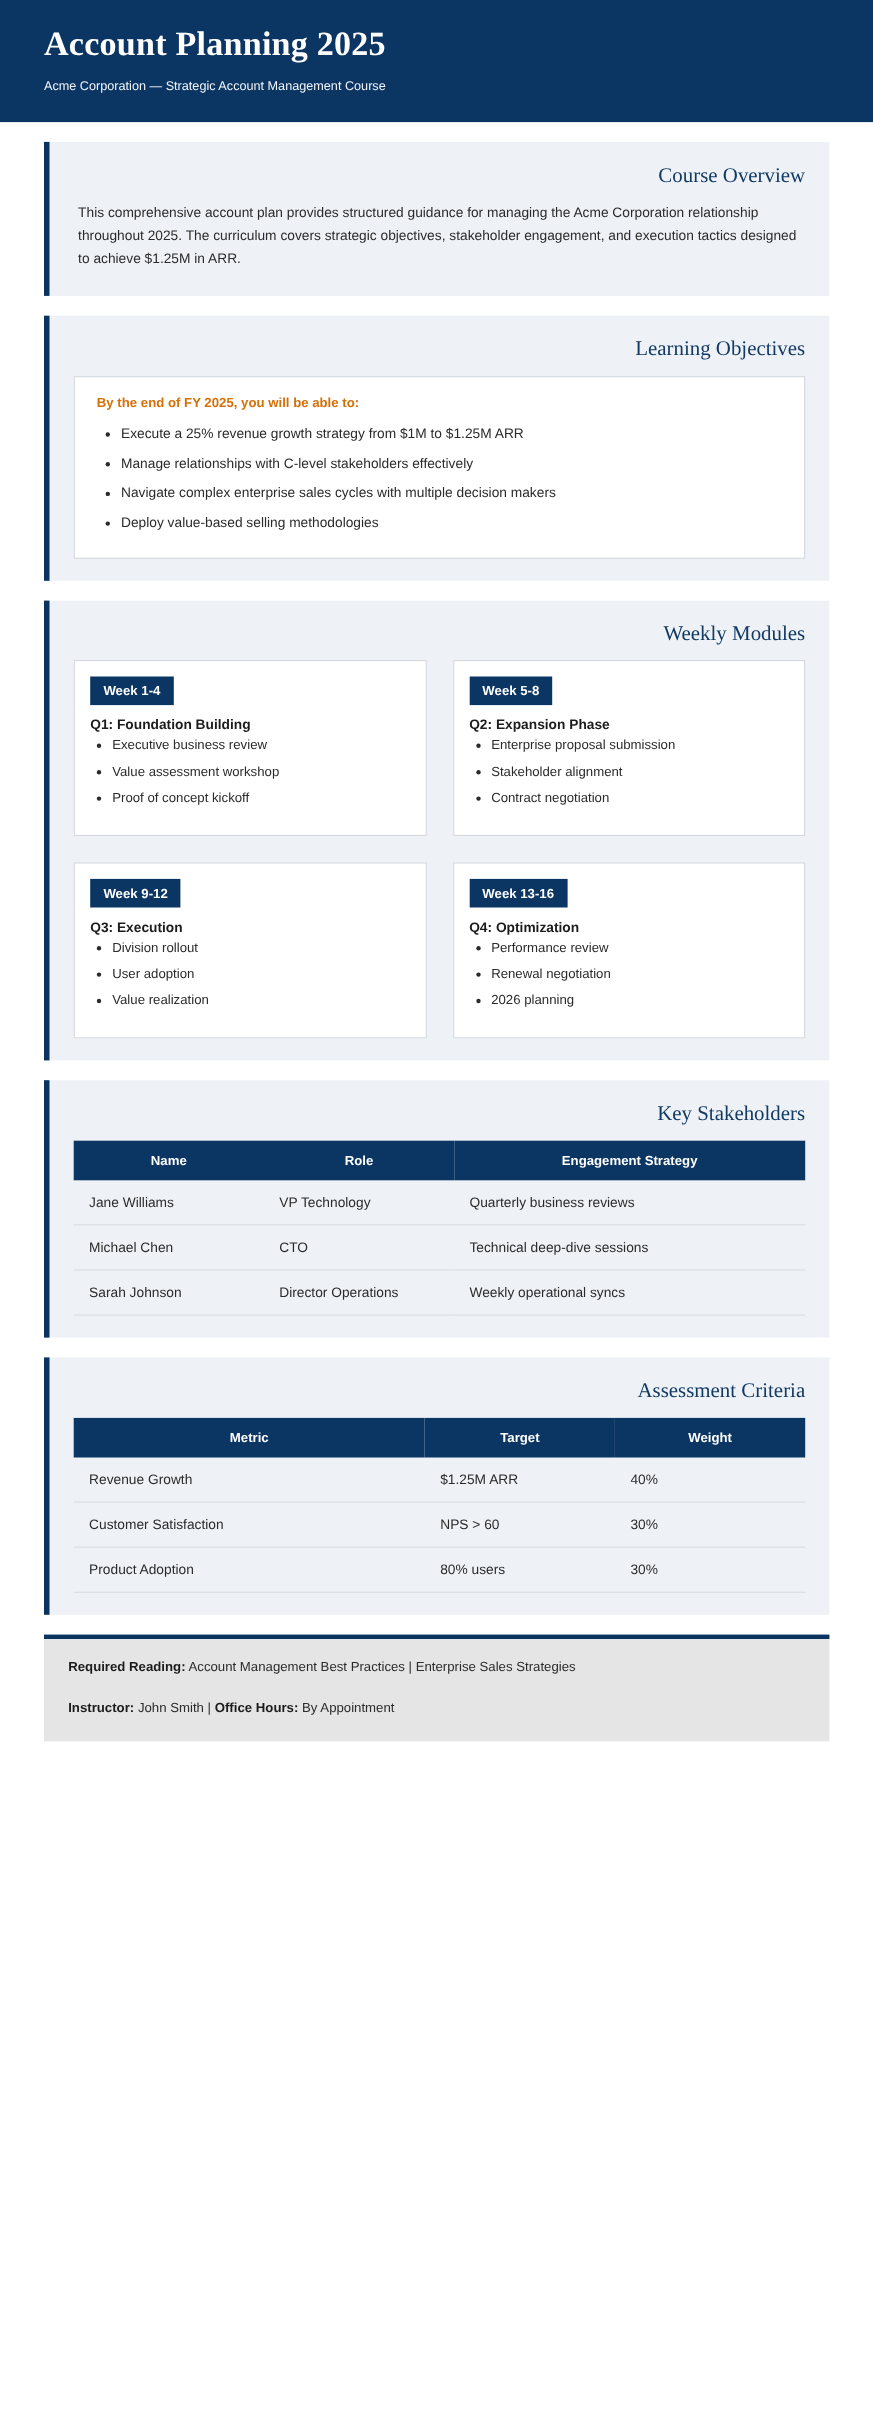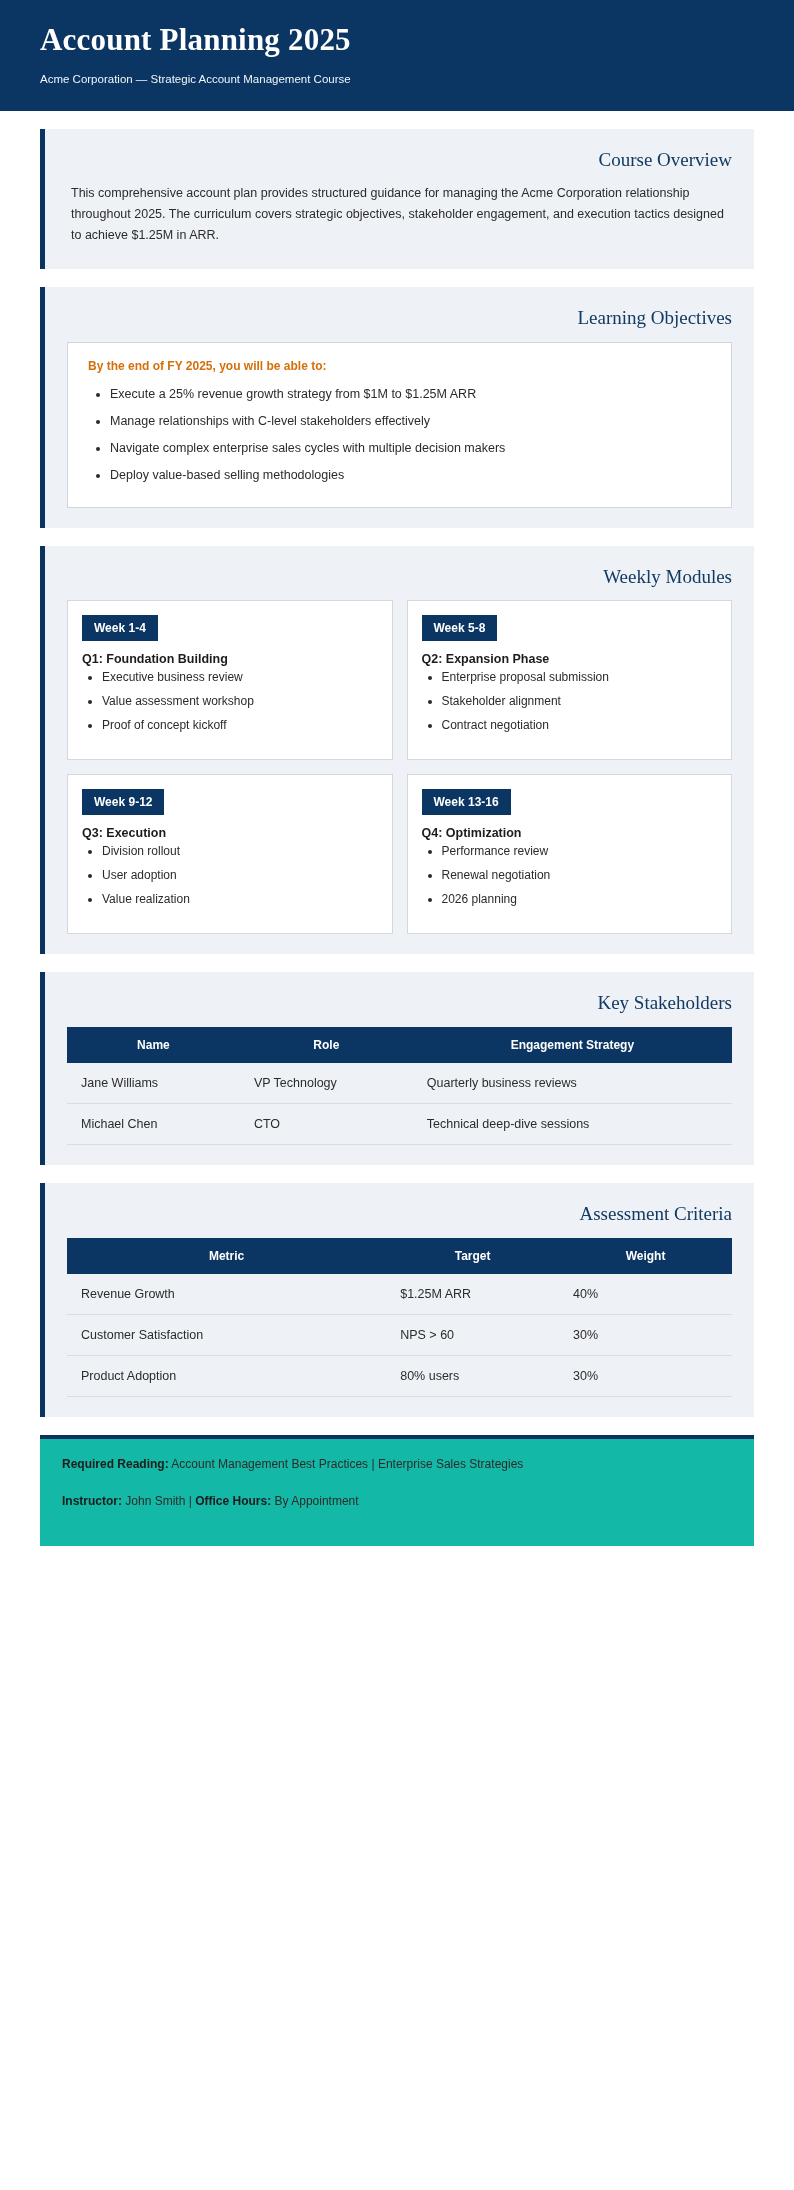--- a/index.html
+++ b/index.html
@@ -83,21 +83,21 @@
     line-height: 1.45;
     color: #2b2b2b;
     margin-bottom: 9px;
   }
   ul.objectives-list li:last-child { margin-bottom: 0; }
 
   
   .modules-grid {
     display: grid;
     grid-template-columns: 1fr 1fr;
-    gap: 14px;
+    gap: 24px;
   }
   .module-card {
     background: #ffffff;
     border: 1px solid #d3d8de;
     padding: 14px 14px 20px 14px;
     min-height: 160px;
   }
   .week-badge {
     display: inline-block;
     background: #0b3562;
@@ -149,23 +149,23 @@
   }
   .stake-col-1 { width: 26%; }
   .stake-col-2 { width: 26%; }
   .stake-col-3 { width: 48%; }
   .assess-col-1 { width: 48%; }
   .assess-col-2 { width: 26%; }
   .assess-col-3 { width: 26%; }
 
   
   .doc-footer {
-    background: #14b8a6;
+    background: #e5e5e5;
     border-top: 4px solid #0a3360;
-    padding: 16px 22px 36px 22px;
+    padding: 16px 22px 22px 22px;
     margin-top: 6px;
   }
   .footer-line {
     font-size: 12px;
     line-height: 1.55;
     color: #2b2b2b;
     margin: 0;
   }
   .footer-line + .footer-line { margin-top: 18px; }
   .footer-label { font-weight: bold; color: #1c1c1c; }
@@ -258,20 +258,25 @@
       <tbody>
         <tr>
           <td>Jane Williams</td>
           <td>VP Technology</td>
           <td>Quarterly business reviews</td>
         </tr>
         <tr>
           <td>Michael Chen</td>
           <td>CTO</td>
           <td>Technical deep-dive sessions</td>
+        </tr>
+        <tr>
+          <td>Sarah Johnson</td>
+          <td>Director Operations</td>
+          <td>Weekly operational syncs</td>
         </tr>
       </tbody>
     </table>
   </section>
 
   <section class="section">
     <h2 class="section-title">Assessment Criteria</h2>
     <table class="data-table">
       <thead>
         <tr>

